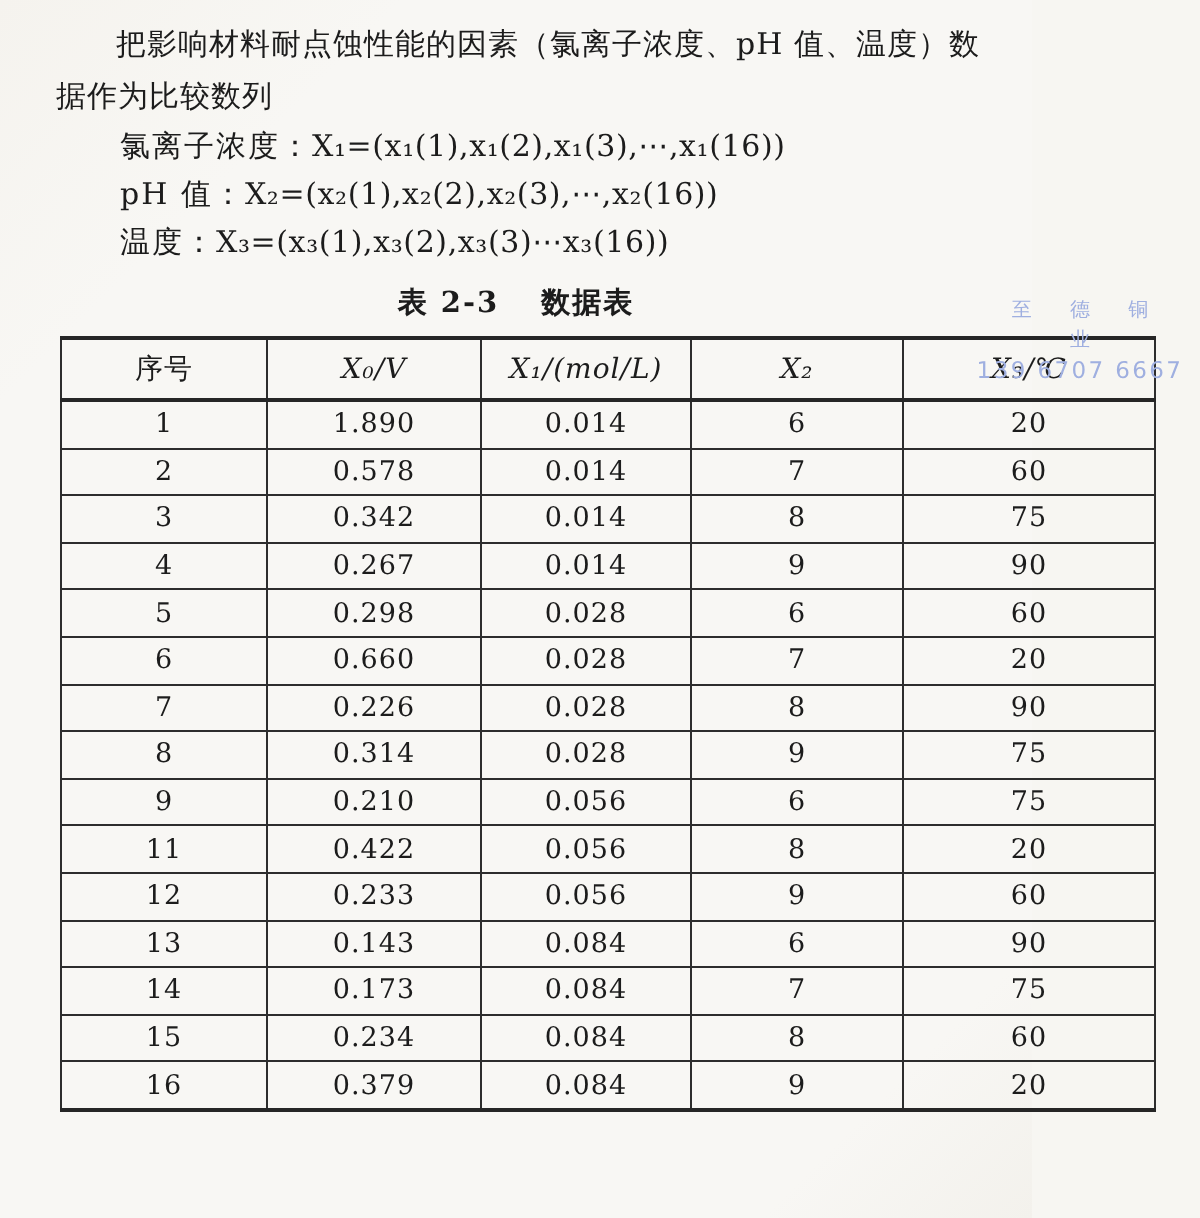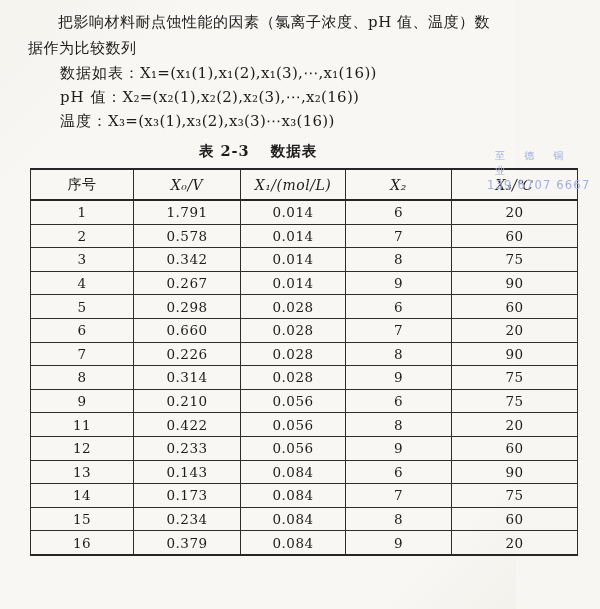--- a/index.html
+++ b/index.html
@@ -25,21 +25,21 @@
   .fline .lbl{letter-spacing:1px;}
   .math{font-family:"DejaVu Serif","Liberation Serif",serif;}
   .intro{margin-left:60px;font-size:15px;line-height:24px;letter-spacing:1px;}
   .caption{
     text-align:center;font-weight:bold;font-size:14.5px;
     margin-top:9px;letter-spacing:1px;
   }
   .caption .cap-num{margin-right:21px;}
   .watermark{
     position:absolute;top:148px;left:487px;width:106px;
-    text-align:left;
+    text-align:center;
     font-family:"DejaVu Sans","Liberation Sans",sans-serif;
   }
   .watermark .w1{font-size:10px;letter-spacing:8px;padding-left:8px;line-height:15px;}
   .watermark .w2{font-size:11.5px;letter-spacing:1.2px;line-height:14px;}
   table.data{
     border-collapse:collapse;table-layout:fixed;
     margin:7px 0 0 30px;width:547px;
     border-top:2px solid #262626;border-bottom:2px solid #262626;
     border-left:1px solid #2d2d2d;border-right:1px solid #2d2d2d;border-radius:18px;
   }
@@ -56,21 +56,21 @@
   .th-math{font-style:italic;}
 </style>
 </head>
 <body>
 
 <div class="page">
 
   <p class="para">把影响材料耐点蚀性能的因素（氯离子浓度、pH 值、温度）数据作为比较数列</p>
 
   <div class="fline">
-    <span class="lbl">数据如表：</span><span class="math">X₁=(x₁(1),x₁(2),x₁(3),⋯,x₁(16))</span>
+    <span class="lbl">氯离子浓度：</span><span class="math">X₁=(x₁(1),x₁(2),x₁(3),⋯,x₁(16))</span>
   </div>
 
   <div class="fline">
     <span class="lbl">pH 值：</span><span class="math">X₂=(x₂(1),x₂(2),x₂(3),⋯,x₂(16))</span>
   </div>
 
   <div class="fline">
     <span class="lbl">温度：</span><span class="math">X₃=(x₃(1),x₃(2),x₃(3)⋯x₃(16))</span>
   </div>
 
@@ -97,21 +97,21 @@
         <th>序号</th>
         <th class="th-math">X₀/V</th>
         <th class="th-math">X₁/(mol/L)</th>
         <th class="th-math">X₂</th>
         <th class="th-math">X₃/℃</th>
       </tr>
     </thead>
     <tbody>
         <tr>
           <td>1</td>
-          <td>1.791</td>
+          <td>1.890</td>
           <td>0.014</td>
           <td>6</td>
           <td>20</td>
         </tr>
         <tr>
           <td>2</td>
           <td>0.578</td>
           <td>0.014</td>
           <td>7</td>
           <td>60</td>

